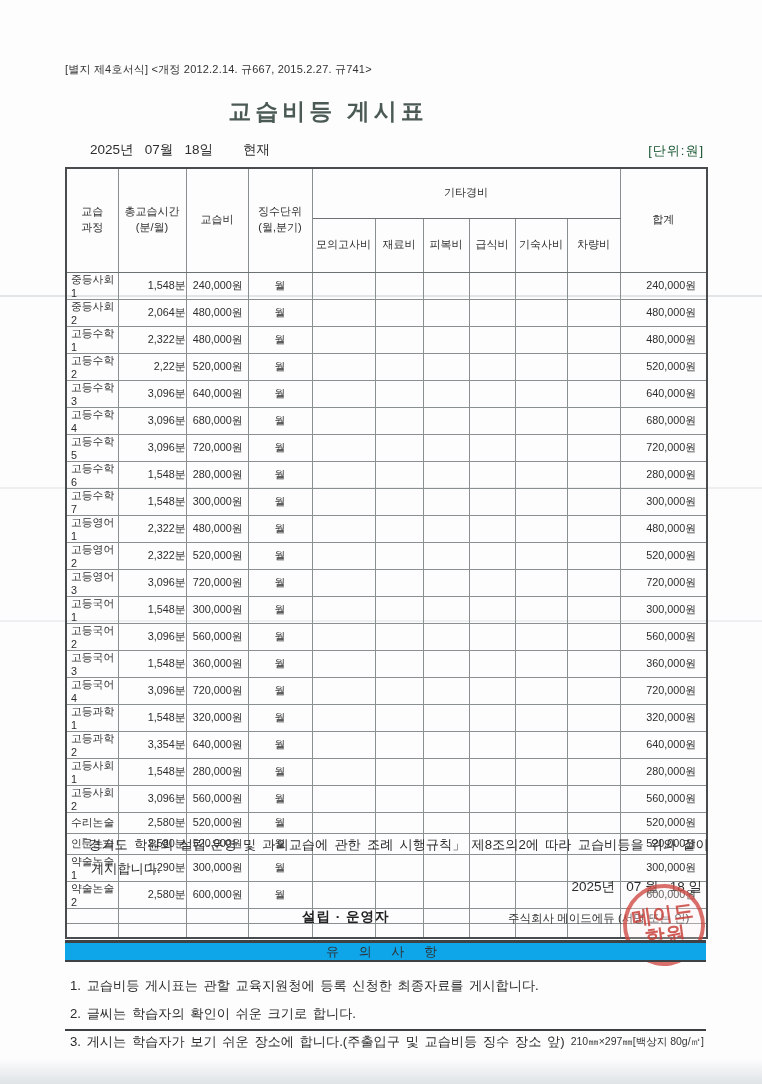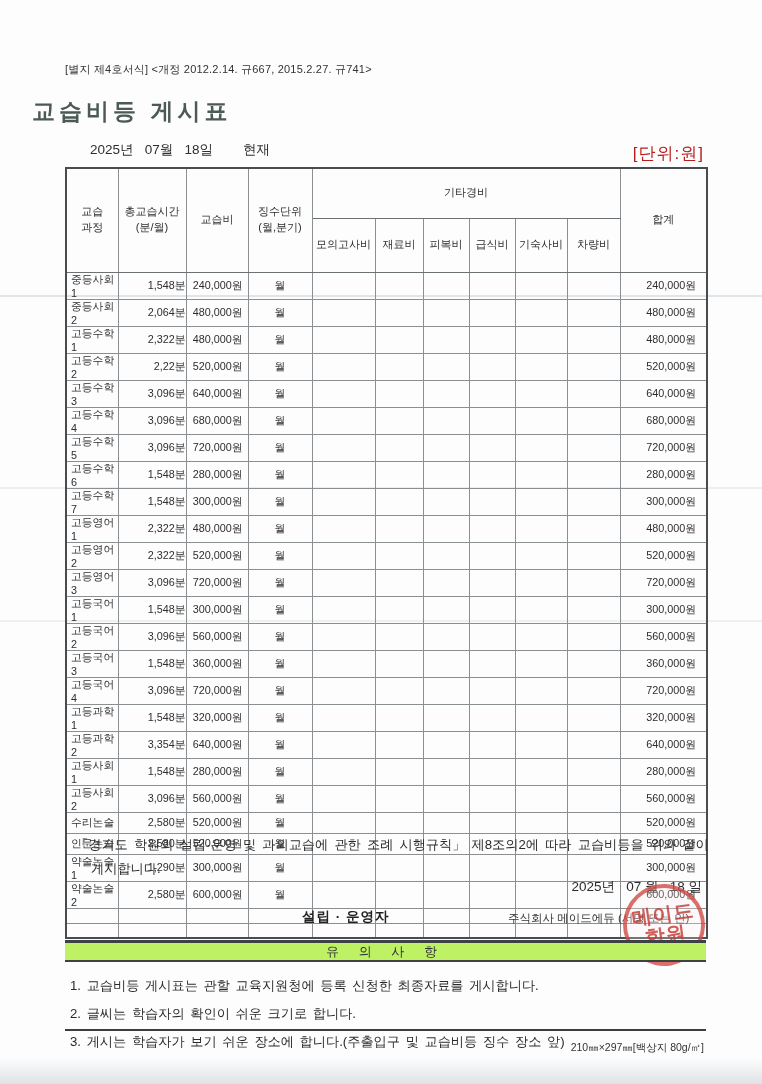--- a/index.html
+++ b/index.html
@@ -36,41 +36,40 @@
     position: absolute;
     left: 65px; top: 62px;
     font-size: 11px;
     letter-spacing: .2px;
     color: #333;
   }
 
   .doc-title {
     position: absolute;
     left: 0; top: 96px; width: 656px;
-    text-align: left;
+    text-align: center;
     font-size: 23px;
     font-weight: bold;
     letter-spacing: 4px;
     color: #4b5a54;
-    padding-left: 32px;
   }
 
   .date-line {
     position: absolute;
     left: 90px; top: 141px;
     font-size: 13.5px;
     white-space: pre;
     color: #2e2e2e;
   }
   .unit-label {
     position: absolute;
     right: 58px; top: 142px;
-    font-size: 17px;
+    font-size: 13px;
     letter-spacing: 1px;
-    color: #b91c1c;
+    color: #14532d;
   }
 
   table.fee-table {
     position: absolute;
     left: 65px; top: 167px;
     width: 641px;
     border-collapse: collapse;
     table-layout: fixed;
     font-size: 10.8px;
     color: #2d2d2d;
@@ -154,21 +153,21 @@
     white-space: pre-line;
     color: rgba(198,58,52,.82);
     letter-spacing: 1px;
     transform: rotate(2deg);
   }
 
   .notice-bar {
     position: absolute;
     left: 65px; top: 940px;
     width: 641px; height: 22px;
-    background: #bef264;
+    background: #0ea5e9;
     border-top: 3px solid #3e4244;
     border-bottom: 2px solid #3e4244;
     display: flex;
     align-items: center;
     justify-content: center;
     font-size: 13px;
     letter-spacing: 8px;
     color: #2e3234;
   }
   .notice-items {
@@ -184,21 +183,20 @@
     position: absolute;
     left: 65px; top: 1029px;
     width: 641px; height: 2px;
     background: #3b3f41;
   }
   .paper-spec {
     position: absolute;
     right: 58px; top: 1035px;
     font-size: 10.5px;
     color: #333;
-    margin-top: 6px;
   }
 
   
   col.w0 { width: 52px; } col.w1 { width: 68px; } col.w2 { width: 62px; }
   col.w3 { width: 64px; } col.w4 { width: 63px; } col.w5 { width: 48px; }
   col.w6 { width: 46px; } col.w7 { width: 46px; } col.w8 { width: 52px; }
   col.w9 { width: 53px; } col.w10 { width: 87px; }
 </style>
 </head>
 <body>

